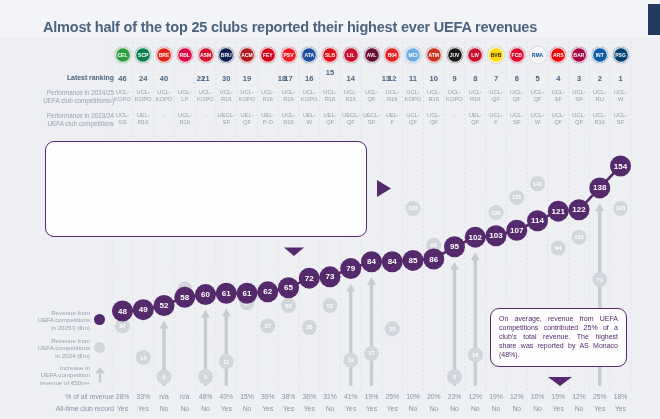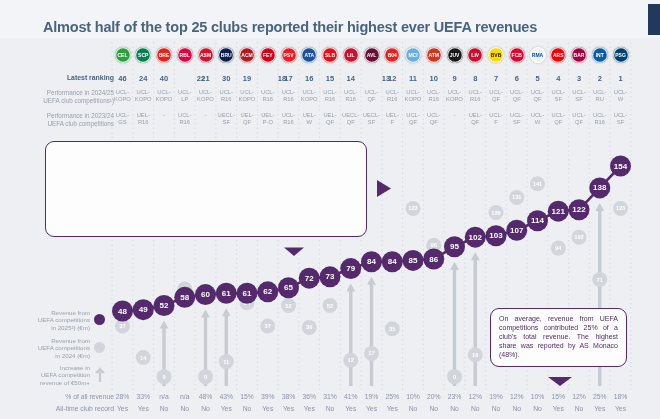--- a/index.html
+++ b/index.html
@@ -309,21 +309,21 @@
       <div>UCL-</div>
       <div>KOPO</div>
     </div>
     <div class="hcell perf" style="left: 309.25px; top: 112px;">
       <div>UEL-</div>
       <div>W</div>
     </div>
     <div class="hcell bval" style="left: 309.25px; top: 393px;">36%</div>
     <div class="hcell bval" style="left: 309.25px; top: 405px;">Yes</div>
     <div class="hcell logo" style="left: 330px; top: 47px; background: rgb(226, 14, 23); color: rgb(255, 255, 255);">SLB</div>
-    <div class="hcell rank" style="left: 330px; top: 74px;">15</div>
+    <div class="hcell rank" style="left: 330px; top: 68px;">15</div>
     <div class="hcell perf" style="left: 330px; top: 89px;">
       <div>UCL-</div>
       <div>R16</div>
     </div>
     <div class="hcell perf" style="left: 330px; top: 112px;">
       <div>UEL-</div>
       <div>QF</div>
     </div>
     <div class="hcell bval" style="left: 330px; top: 393px;">31%</div>
     <div class="hcell bval" style="left: 330px; top: 405px;">No</div>

